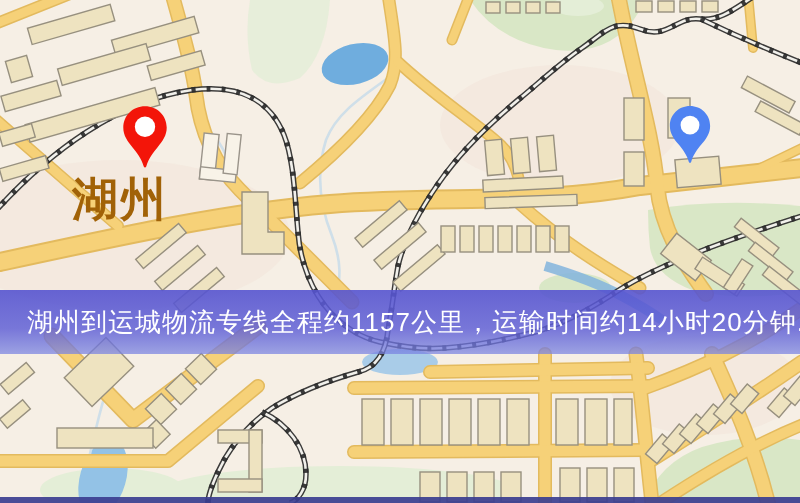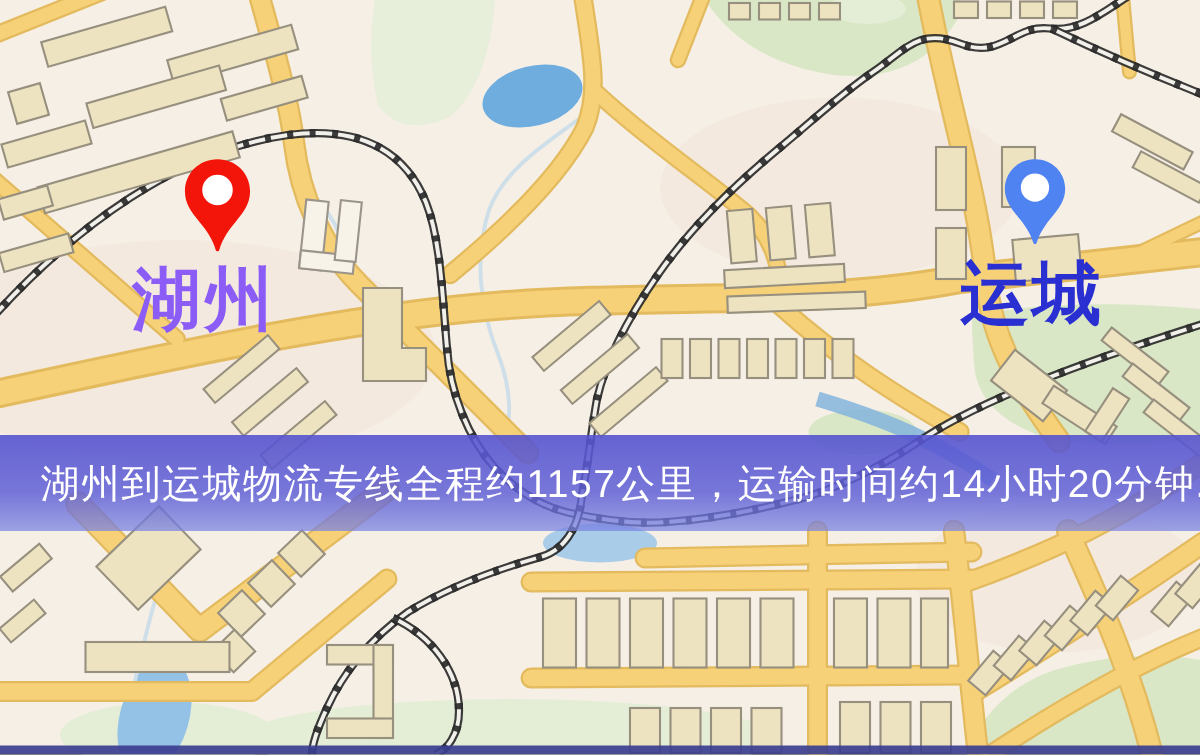--- a/index.html
+++ b/index.html
@@ -3,21 +3,21 @@
 <meta charset="utf-8">
 <style>
   html,body{margin:0;padding:0;background:#222;}
   #stage{position:relative;width:800px;height:503px;overflow:hidden;
          font-family:"Liberation Sans",sans-serif;background:#f6efe5;}
   #map-svg{position:absolute;left:0;top:0;width:800px;height:503px;display:block;}
   .pin{position:absolute;pointer-events:none;}
   .pin svg{display:block;}
   .place-label{position:absolute;font-family:"DejaVu Serif",serif;font-weight:600;
                font-size:46px;line-height:1;letter-spacing:2px;white-space:nowrap;}
-  #origin-label{left:88px;top:176px;color:#8b5cf6;}
+  #origin-label{left:72px;top:176px;color:#a16207;}
   #destination-label{left:640px;top:172px;color:#2a2fd2;}
   #info-banner{position:absolute;left:0;top:290px;width:800px;height:64px;
      background:linear-gradient(180deg,rgba(86,84,208,0.90) 0%,rgba(95,95,214,0.84) 60%,rgba(122,132,226,0.72) 100%);
      display:flex;align-items:center;}
   #info-banner .banner-text{color:#ffffff;font-size:26px;font-weight:500;
      letter-spacing:1px;padding-left:27px;white-space:nowrap;}
   
   .park{fill:#d9e7c6;stroke:none;}
   .park-pale{fill:#e4eed7;}
   .tint{fill:#f2e2d8;}
@@ -271,19 +271,18 @@
     </svg>
   </div>
   <div class="place-label" id="origin-label">湖州</div>
 
   <div class="pin" id="destination-pin" style="left:667px;top:104px;width:46px;height:64px;">
     <svg width="46" height="64" viewBox="0 0 40 54">
       <path d="M20,1 C10.1,1 2.5,8.6 2.5,18.2 C2.5,24.6 5.8,29.3 10,34.2 C13.4,38.2 17.3,43.5 19,49.5 C19.3,50.6 20.7,50.6 21,49.5 C22.7,43.5 26.6,38.2 30,34.2 C34.2,29.3 37.5,24.6 37.5,18.2 C37.5,8.6 29.9,1 20,1 Z" fill="#4f83f2"></path>
       <circle cx="20" cy="17.5" r="8.2" fill="#ffffff"></circle>
     </svg>
   </div>
-  <div class="place-label" id="destination-label">运城</div>
 
   <div id="info-banner">
     <span class="banner-text">湖州到运城物流专线全程约1157公里，运输时间约14小时20分钟.</span>
   </div>
 
 </div>
 
 </body></html>

